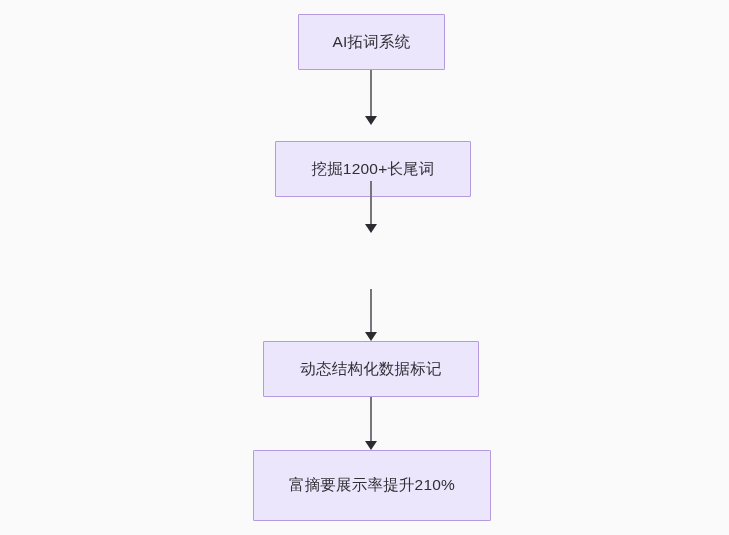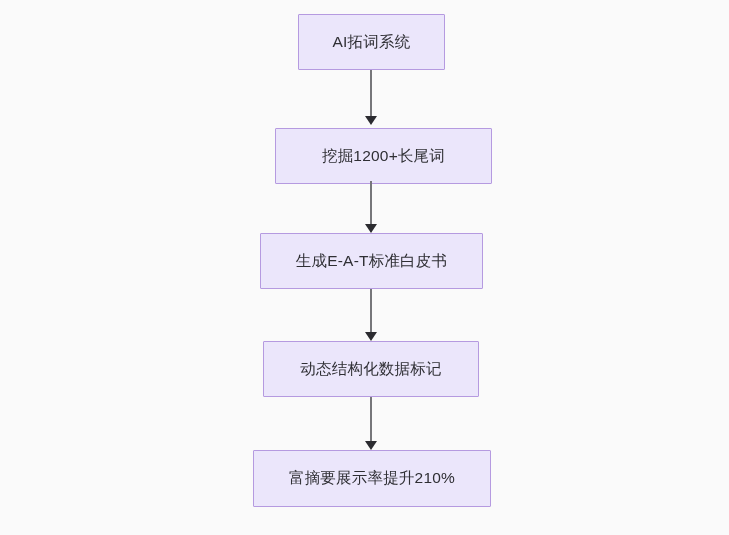--- a/index.html
+++ b/index.html
@@ -65,44 +65,41 @@
 
   <div class="node-box" style="left:298px; top:14px; width:147px; height:56px;">
     <span class="node-label">AI拓词系统</span>
   </div>
 
   <div class="connector" style="left:364px; top:70px; height:55px;">
     <div class="connector-line"></div>
     <div class="connector-head"></div>
   </div>
 
-  <div class="node-box" style="left:275px; top:128px; width:217px; height:56px;">
+  <div class="node-box" style="left:275px; top:141px; width:196px; height:56px;">
     <span class="node-label">挖掘1200+长尾词</span>
   </div>
 
   <div class="connector" style="left:364px; top:181px; height:52px;">
     <div class="connector-line"></div>
     <div class="connector-head"></div>
   </div>
 
-  <div class="node-box" style="left:260px; top:233px; width:223px; height:56px;">
-    <span class="node-label">生成E-A-T标准白皮书</span>
-  </div>
 
   <div class="connector" style="left:364px; top:289px; height:52px;">
     <div class="connector-line"></div>
     <div class="connector-head"></div>
   </div>
 
   <div class="node-box" style="left:263px; top:341px; width:216px; height:56px;text-align:right;">
     <span class="node-label">动态结构化数据标记</span>
   </div>
 
   <div class="connector" style="left:364px; top:397px; height:53px;">
     <div class="connector-line"></div>
     <div class="connector-head"></div>
   </div>
 
-  <div class="node-box" style="left:253px; top:450px; width:238px; height:57px;">
+  <div class="node-box" style="left:253px; top:450px; width:238px; height:71px;">
     <span class="node-label">富摘要展示率提升210%</span>
   </div>
 
 </div>
 
 </body></html>

